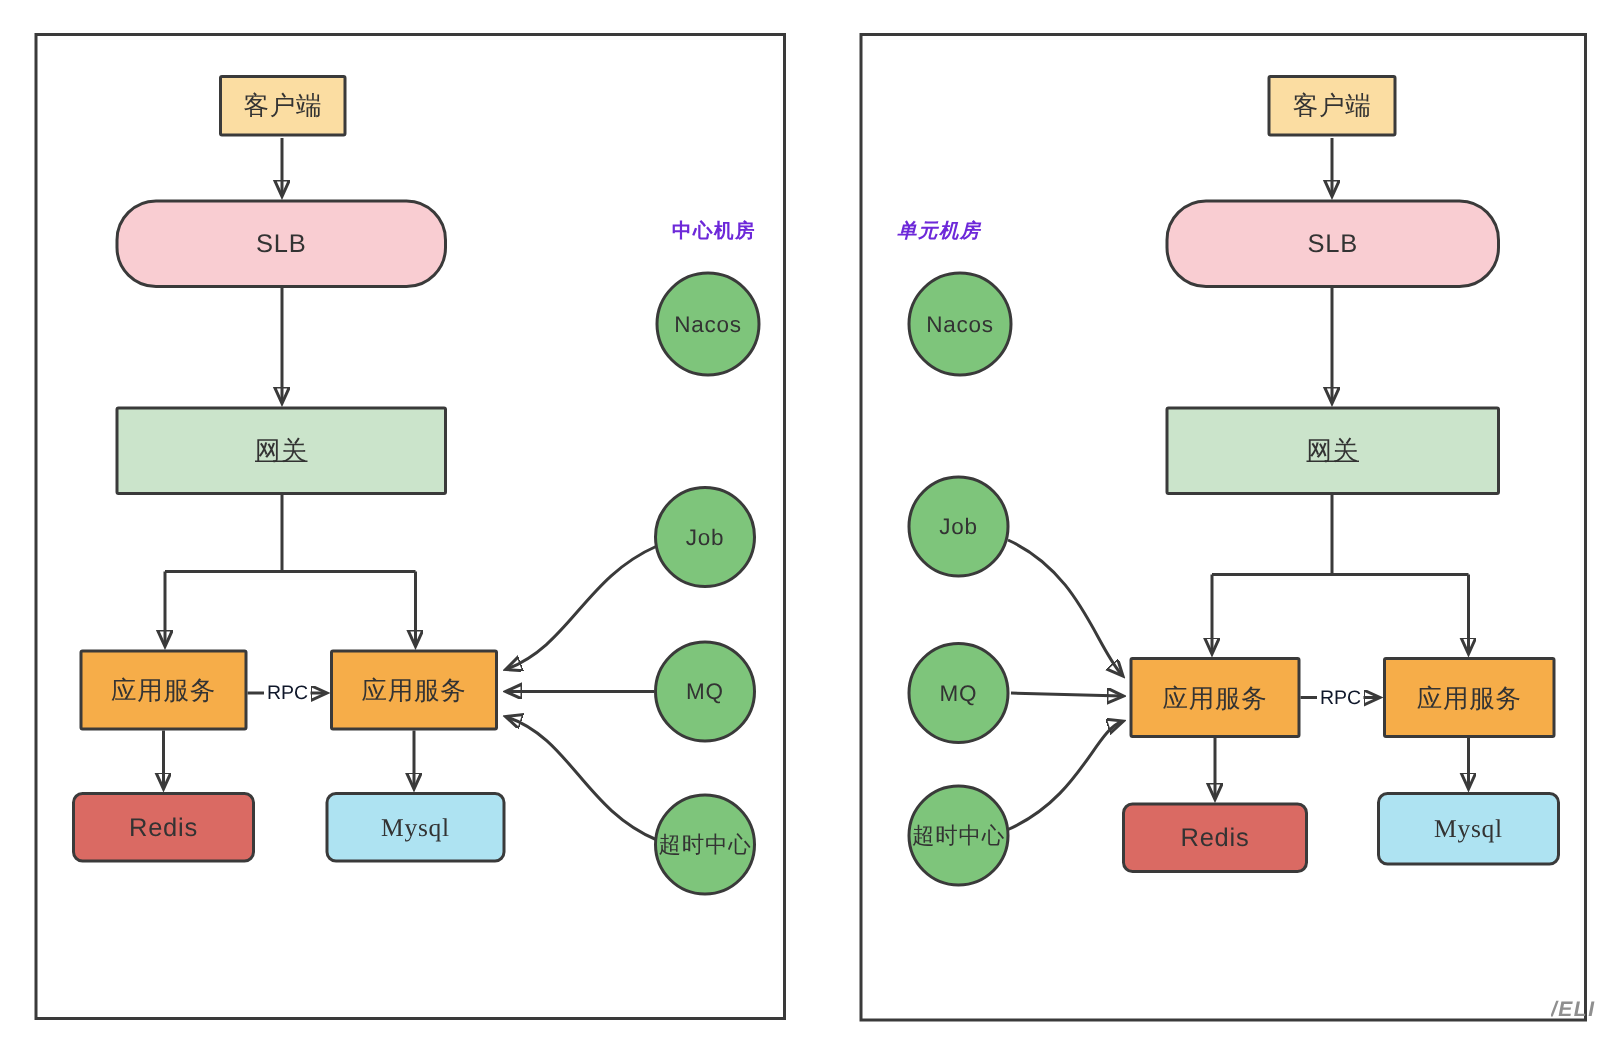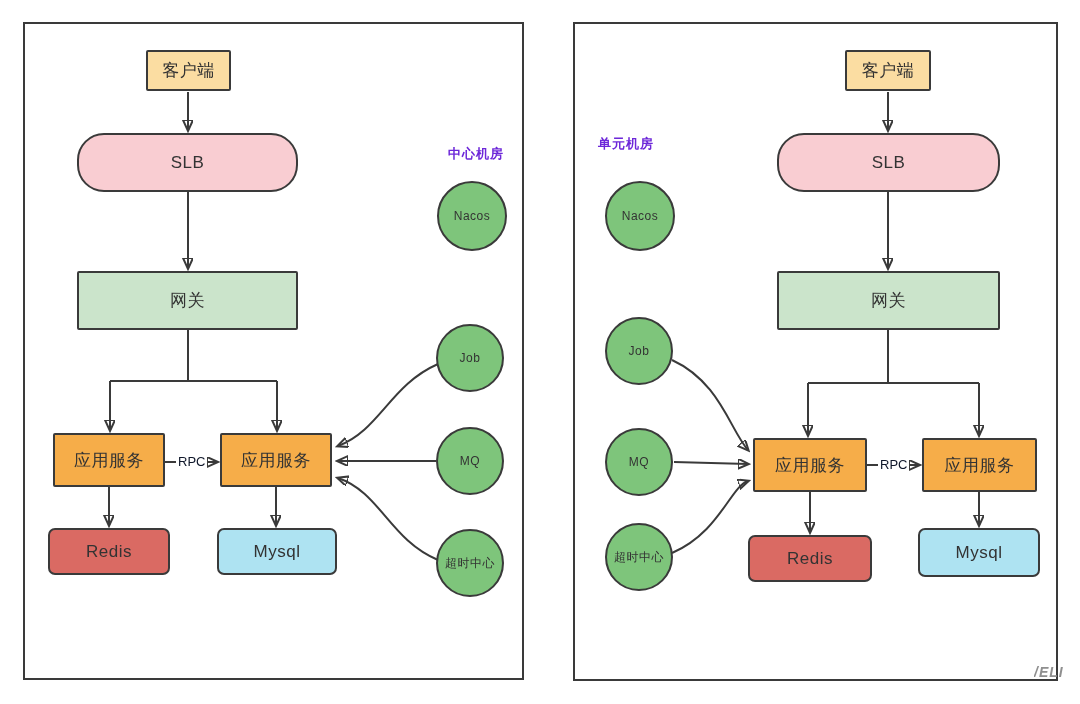--- a/index.html
+++ b/index.html
@@ -17,27 +17,27 @@
   }
   .panel-left{left:23px;top:22px;width:501px;height:658px;}
   .panel-right{left:573px;top:22px;width:485px;height:659px;}
   .node{
     position:absolute;display:flex;align-items:center;justify-content:center;
     box-sizing:border-box;border:2px solid var(--stroke);
     font-size:17px;letter-spacing:.5px;text-align:center;color:var(--label-color);
   }
   .box{border-radius:2px;}
   .pill{border-radius:7px;}
-  .circle{border-radius:50%;background:var(--circle-fill);font-size:12px;}
+  .circle{border-radius:50%;background:var(--circle-fill);font-size:15px;}
   .fill-client{background:var(--client-fill);}
   .fill-slb{background:var(--slb-fill);border-radius:27px;}
-  .fill-gateway{background:var(--gateway-fill);}
+  .fill-gateway{background:var(--gateway-fill);text-decoration:underline;}
   .fill-app{background:var(--app-fill);text-align:center;}
   .fill-redis{background:var(--redis-fill);}
-  .fill-mysql{background:var(--mysql-fill);}
+  .fill-mysql{background:var(--mysql-fill);font-family:Liberation Serif, serif;}
   .region-label{
     position:absolute;font-size:13px;font-weight:700;color:#6d28d9;
     white-space:nowrap;letter-spacing:1px;
   }
   .rpc-label{
     position:absolute;background:#ffffff;font-size:13px;color:#0f172a;
     padding:0 2px;line-height:16px;white-space:nowrap;
   }
   .watermark{
     position:absolute;left:1034px;top:664px;width:60px;height:20px;
@@ -97,21 +97,21 @@
   <div class="node pill fill-redis" style="left:48px;top:528px;width:122px;height:47px;">Redis</div>
   <div class="node pill fill-mysql" style="left:217px;top:528px;width:120px;height:47px;">Mysql</div>
 
   <div class="node circle" style="left:437px;top:181px;width:70px;height:70px;">Nacos</div>
   <div class="node circle" style="left:436px;top:324px;width:68px;height:68px;">Job</div>
   <div class="node circle" style="left:436px;top:427px;width:68px;height:68px;">MQ</div>
   <div class="node circle" style="left:436px;top:529px;width:68px;height:68px;">超时中心</div>
 
   <div class="rpc-label" style="left:176px;top:454px;">RPC</div>
 
-  <div class="region-label" style="left:598px;top:135px;">单元机房</div>
+  <div class="region-label" style="left:598px;top:145px;font-style:italic;">单元机房</div>
 
   <div class="node box fill-client" style="left:845px;top:50px;width:86px;height:41px;">客户端</div>
   <div class="node box fill-slb" style="left:777px;top:133px;width:223px;height:59px;">SLB</div>
   <div class="node box fill-gateway" style="left:777px;top:271px;width:223px;height:59px;">网关</div>
   <div class="node box fill-app" style="left:753px;top:438px;width:114px;height:54px;">应用服务</div>
   <div class="node box fill-app" style="left:922px;top:438px;width:115px;height:54px;">应用服务</div>
   <div class="node pill fill-redis" style="left:748px;top:535px;width:124px;height:47px;">Redis</div>
   <div class="node pill fill-mysql" style="left:918px;top:528px;width:122px;height:49px;">Mysql</div>
 
   <div class="node circle" style="left:605px;top:181px;width:70px;height:70px;">Nacos</div>

